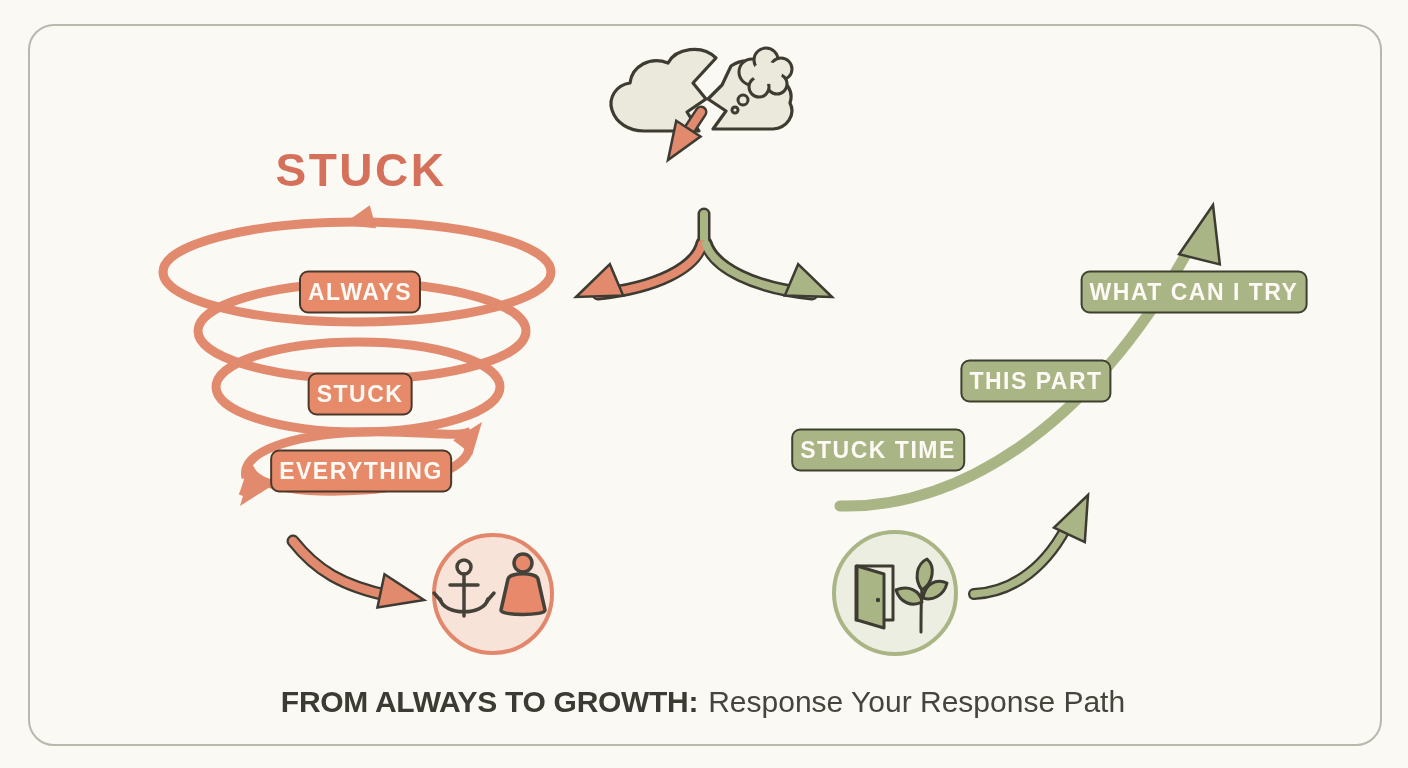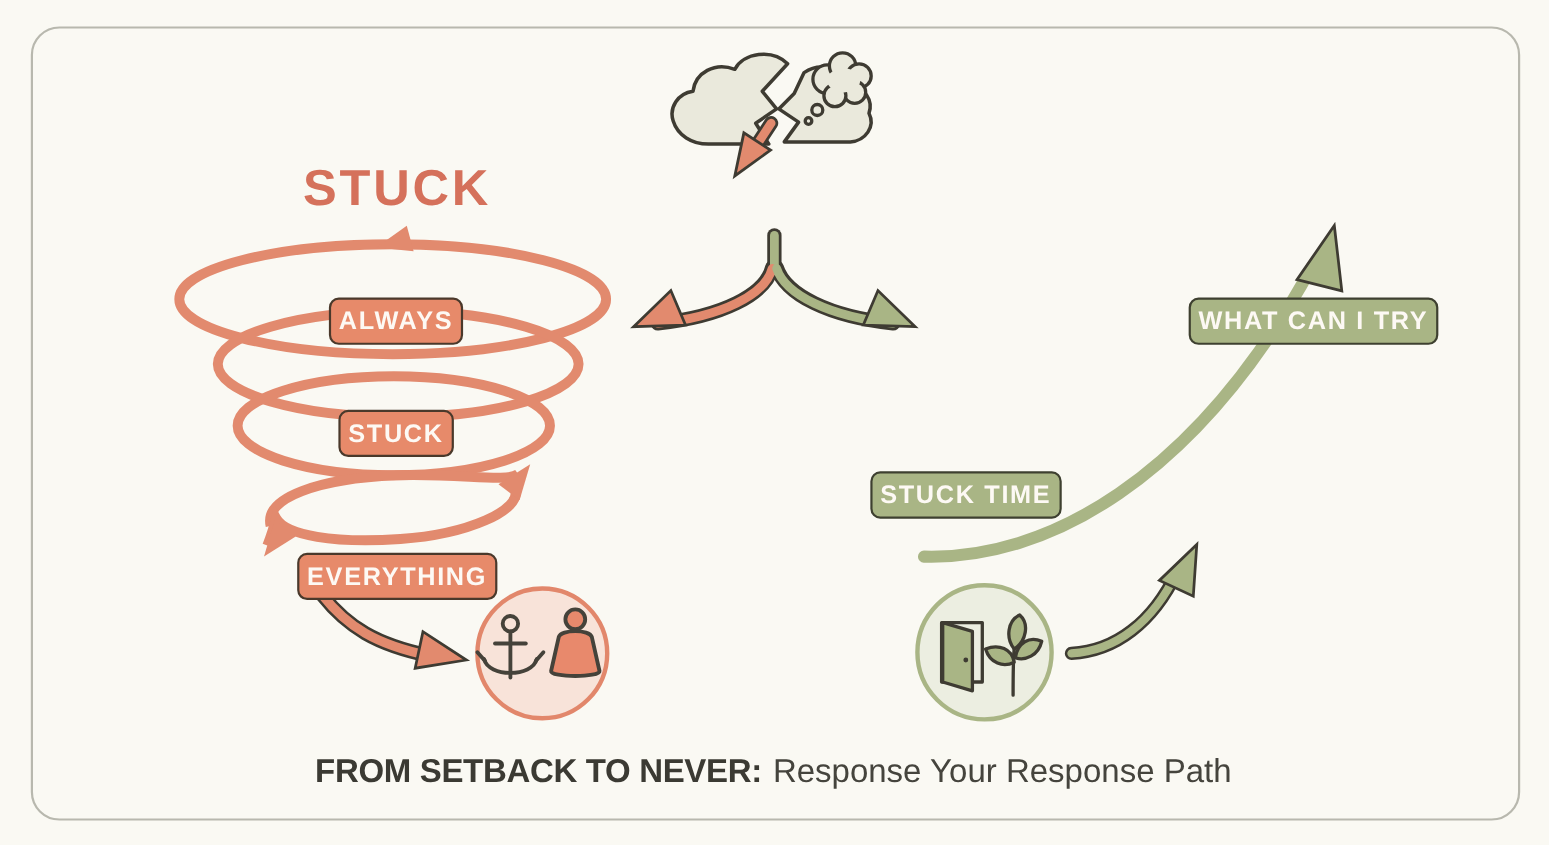--- a/index.html
+++ b/index.html
@@ -130,21 +130,22 @@
       </g>
     </g>
   </svg>
 
   <div class="abs title title-stuck" style="left:361px;top:170px">STUCK</div>
 
 
 
   <div class="pill pill-salmon" style="left:360px;top:292px">ALWAYS</div>
   <div class="pill pill-salmon" style="left:360px;top:394px">STUCK</div>
-  <div class="pill pill-salmon" style="left:361px;top:524px">EVERYTHING</div>
+  <div class="pill pill-salmon" style="left:361px;top:471px">EVERYTHING</div>
 
   <div class="pill pill-sage" style="left:878px;top:450px">STUCK TIME</div>
+  <div class="pill pill-sage" style="left:1036px;top:381px">THIS PART</div>
   <div class="pill pill-sage" style="left:1194px;top:292px">WHAT CAN I TRY</div>
 
   <div class="abs caption" style="left:703px;top:702px">
-    <span class="cap-b">FROM SETBACK TO NEVER:</span><span class="cap-r">Response Your Response Path</span>
+    <span class="cap-b">FROM ALWAYS TO GROWTH:</span><span class="cap-r">Response Your Response Path</span>
   </div>
 </div>
 
 </body></html>

